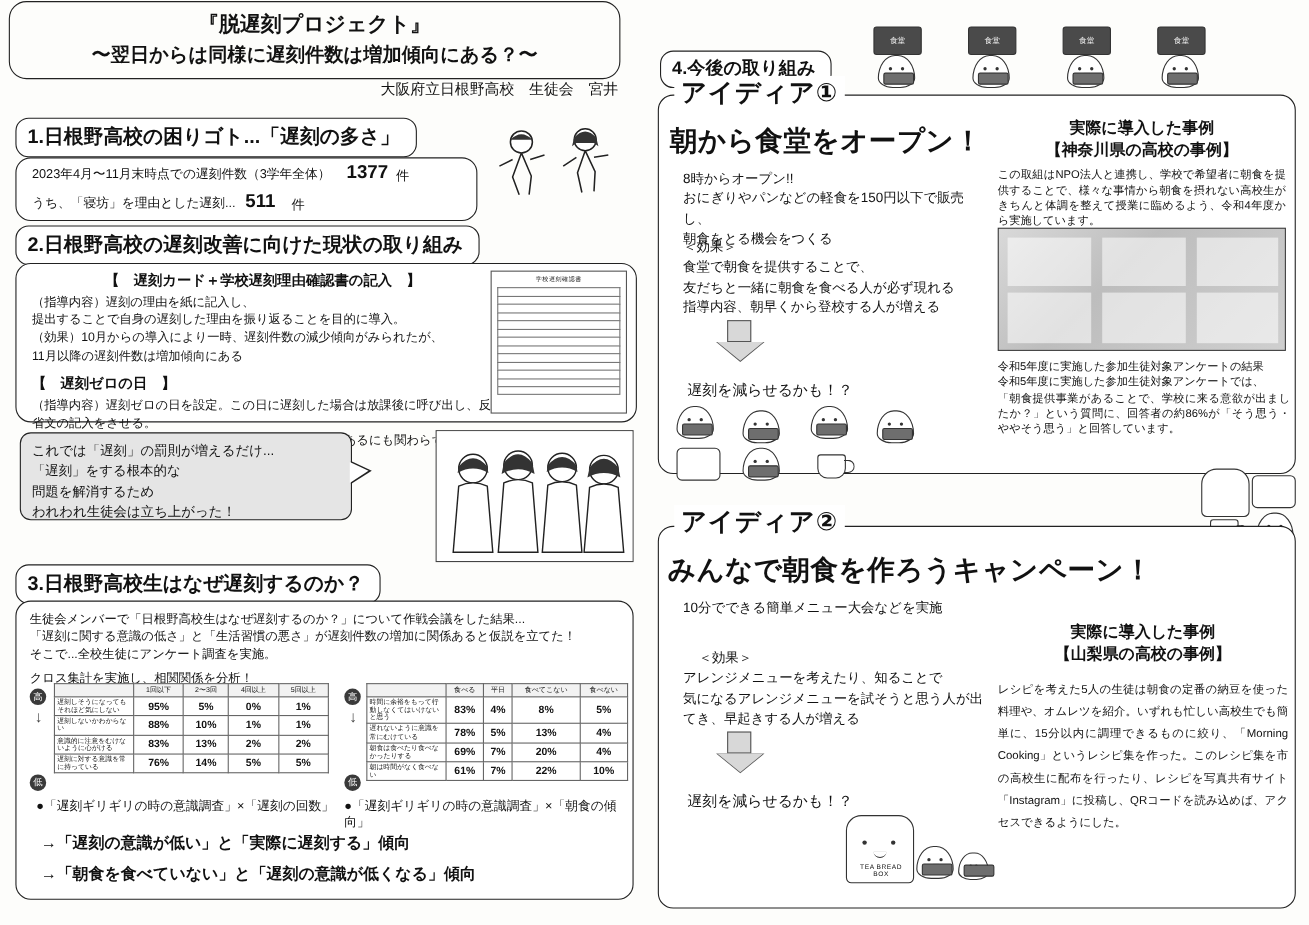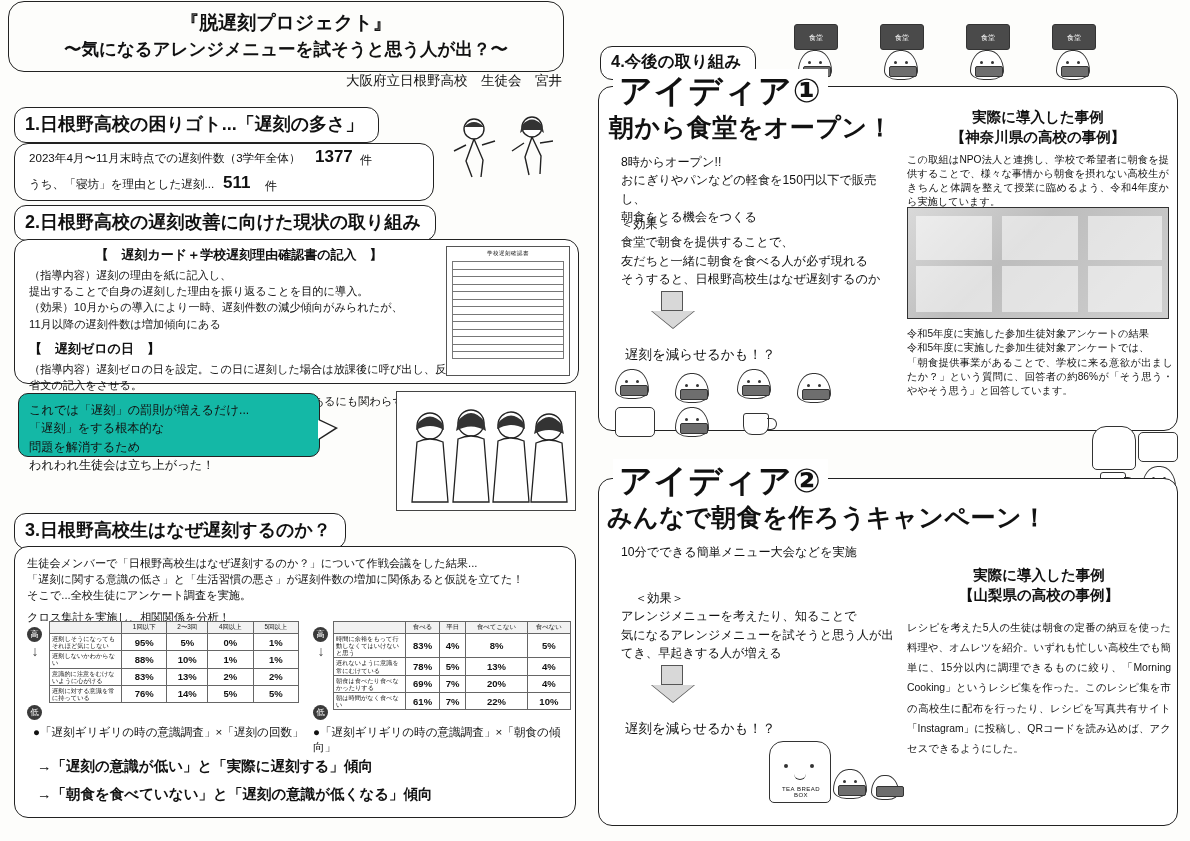--- a/index.html
+++ b/index.html
@@ -68,22 +68,22 @@
     position: absolute; right: 8px; top: 6px; width: 124px; height: 130px;
     border: 1px solid #555; background: #fff;
   }
   #sec2-doc .doc-title { font-size: 5.5px; text-align: center; margin-top: 3px; letter-spacing: .5px;}
   #sec2-doc .doc-grid { margin: 4px 5px 0 5px; }
   #sec2-doc .doc-grid div { height: 7.5px; border: .5px solid #777; border-bottom: none; }
   #sec2-doc .doc-grid div:last-child { border-bottom: .5px solid #777; }
 
   
   #bubble {
-    position: absolute; left: 10px; top: 392px; width: 302px; height: 64px;
-    border: 1.4px solid #222; border-radius: 10px; background: #14b8a6;
+    position: absolute; left: 10px; top: 392px; width: 302px; height: 80px;
+    border: 1.4px solid #222; border-radius: 10px; background: #e5e5e5;
   }
   #bubble:after {
     content:""; position: absolute; right: -16px; top: 26px;
     width: 0; height: 0; border-top: 8px solid transparent; border-bottom: 11px solid transparent;
     border-left: 17px solid #fff;
   }
   #bubble:before {
     content:""; position: absolute; right: -19px; top: 25px;
     width: 0; height: 0; border-top: 9px solid transparent; border-bottom: 12px solid transparent;
     border-left: 19px solid #222;
@@ -105,21 +105,21 @@
     background: #3a3a3a; color: #fff; font-size: 8.5px; line-height: 15px; text-align: center;
   }
   .bullet { font-size: 11.6px; }
   .concl { font-size: 14.5px; font-weight: bold; }
 
   
   #sec4-head { position: absolute; left: 6px; top: 38px; }
   #idea1-box { position: absolute; left: 4px; top: 78px; width: 580px; height: 345px; }
   #idea2-box { position: absolute; left: 4px; top: 470px; width: 580px; height: 348px; }
   .idea-label {
-    font-size: 33px; font-weight: bold; letter-spacing: 1px;
+    font-size: 23px; font-weight: bold; letter-spacing: 1px;
   }
   .idea-title {
     font-size: 25px; font-weight: bold; letter-spacing: .5px;
   }
   .case-head { font-size: 14.5px; font-weight: bold; text-align: center; line-height: 1.4; }
   .photo {
     border: 1px solid #333; background: linear-gradient(135deg,#d9d9d9 0%,#bdbdbd 40%,#cfcfcf 100%);
     position: relative; overflow: hidden;
   }
   .photo .p-row { position: absolute; background: rgba(255,255,255,.55); }
@@ -173,21 +173,21 @@
 </style>
 </head>
 <body>
 
 <div id="page">
 
   <div class="col-left">
 
     <div class="title-pill" style="width:556px;">
       <div class="t1">『脱遅刻プロジェクト』</div>
-      <div class="t2">〜気になるアレンジメニューを試そうと思う人が出？〜</div>
+      <div class="t2">〜翌日からは同様に遅刻件数は増加傾向にある？〜</div>
     </div>
     <div class="t3">大阪府立日根野高校　生徒会　宮井</div>
 
     <div style="position:absolute;left:6px;top:106px;">
       <span class="sec-head">1.日根野高校の困りゴト...「遅刻の多さ」</span>
     </div>
 
     <div style="position:absolute;left:436px;top:110px;width:132px;height:80px;">
       <svg width="132" height="80" viewBox="0 0 132 80">
         <g stroke="#222" fill="none" stroke-width="1.4">
@@ -432,21 +432,21 @@
       <div style="position:absolute;left:22px;top:66px;width:270px;">
         <div class="body-txt">8時からオープン!!</div>
         <div class="body-txt">おにぎりやパンなどの軽食を150円以下で販売し、</div>
         <div class="body-txt">朝食をとる機会をつくる</div>
       </div>
 
       <div style="position:absolute;left:22px;top:128px;width:290px;">
         <div class="body-txt">＜効果＞</div>
         <div class="body-txt">食堂で朝食を提供することで、</div>
         <div class="body-txt">友だちと一緒に朝食を食べる人が必ず現れる</div>
-        <div class="body-txt">そうすると、日根野高校生はなぜ遅刻するのか</div>
+        <div class="body-txt">指導内容、朝早くから登校する人が増える</div>
       </div>
 
       <div style="position:absolute;left:62px;top:204px;">
         <div class="arrow-shape"></div>
       </div>
 
       <div class="body-txt" style="position:absolute;left:26px;top:258px;font-size:13.5px;">遅刻を減らせるかも！？</div>
 
       <div style="position:absolute;left:16px;top:282px;width:280px;height:58px;">
         <div class="onigiri" style="left:0;top:0;">

